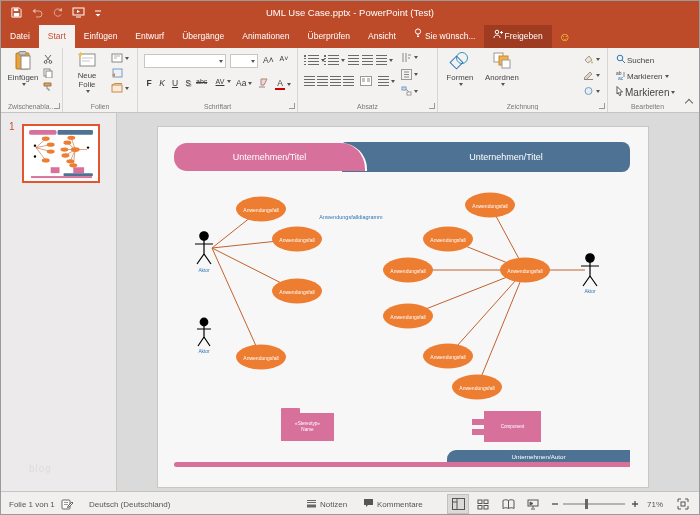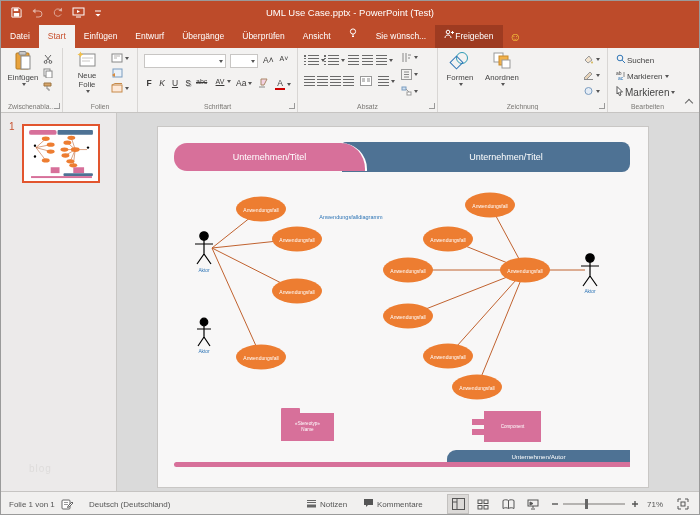--- a/index.html
+++ b/index.html
@@ -17,21 +17,21 @@
   .wbtn{width:30px;height:24px;display:flex;align-items:center;justify-content:center}
   .ic-min{width:8px;height:1px;background:#fff}
   .ic-max{width:8px;height:7px;border:1px solid #fff}
   .ic-close{position:relative;width:9px;height:9px}
   .ic-close:before,.ic-close:after{content:"";position:absolute;left:4px;top:0;width:1px;height:9px;background:#fff}
   .ic-close:before{transform:rotate(45deg)}.ic-close:after{transform:rotate(-45deg)}
   
   .tabrow{position:absolute;left:0;top:24px;width:100%;height:23px;background:#bd4b2a;display:flex;align-items:stretch}
   .tab{color:#fff;font-size:8.5px;line-height:23px;padding:0 9px;white-space:nowrap}
   .tab.active{background:#f3f2f1;color:#c8502e}
-  .tab.tellme{display:flex;align-items:flex-end;gap:19px}
+  .tab.tellme{display:flex;align-items:flex-end;gap:3px}
   .tab.share{background:#9e3b21;display:flex;align-items:center;gap:1px}
   .smiley{width:26px;display:flex;align-items:center;justify-content:center;font-size:12px;color:#ffd33e}
   
   .ribbon{position:absolute;left:0;top:47px;width:100%;height:65px;background:#f3f2f1;border-bottom:1px solid #c6c4c2}
   .grp{position:absolute;top:0;height:64px;border-right:1px solid #d8d6d4}
   .glabel{position:absolute;left:0;right:0;bottom:2px;text-align:center;font-size:6.8px;color:#7a7874;white-space:nowrap;overflow:hidden}
   .dlg{position:absolute;right:2px;bottom:3px;width:6px;height:6px;border-left:1px solid #999;border-top:1px solid #999;transform:rotate(180deg)}
   .bigbtn{position:absolute;display:flex;flex-direction:column;align-items:center;font-size:7.8px;color:#444;text-align:center;line-height:1.15}
   .ca{display:inline-block;width:0;height:0;border-left:2.5px solid transparent;border-right:2.5px solid transparent;border-top:3.5px solid #555;vertical-align:middle;margin-left:1px}
   .sbtn{position:absolute;display:flex;align-items:center;gap:1px}
@@ -110,20 +110,21 @@
     </div>
     <div class="tb-title">UML Use Case.pptx  -  PowerPoint (Test)</div>
   </div>
 
   <div class="tabrow">
     <span class="tab">Datei</span>
     <span class="tab active">Start</span>
     <span class="tab">Einfügen</span>
     <span class="tab">Entwurf</span>
     <span class="tab">Übergänge</span>
+    <span class="tab">Animationen</span>
     <span class="tab">Überprüfen</span>
     <span class="tab">Ansicht</span>
     <span class="tab tellme">
         <span><svg width="8" height="11" viewBox="0 0 8 11">
             <circle cx="4" cy="3.5" r="2.6" fill="none" stroke="#fff"></circle>
             <path d="M3 7h2M3 8.5h2" stroke="#fff"></path>
           </svg></span>
         <span>Sie wünsch...</span>
       </span>
     <span class="tab share">

